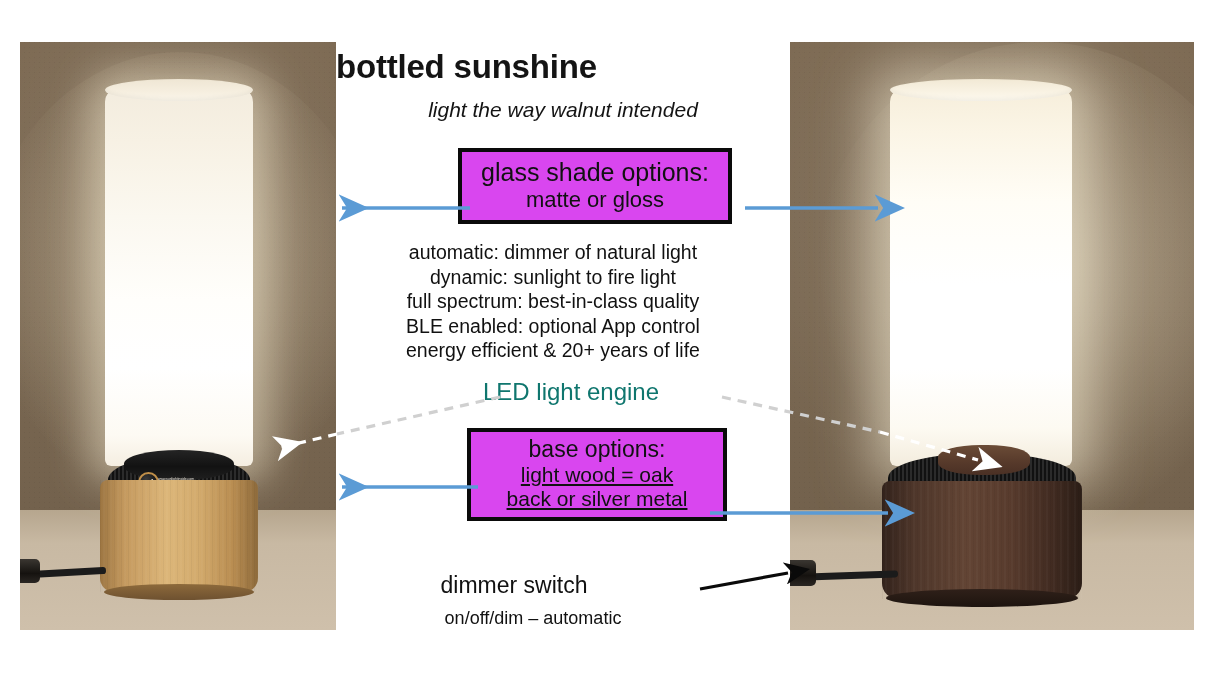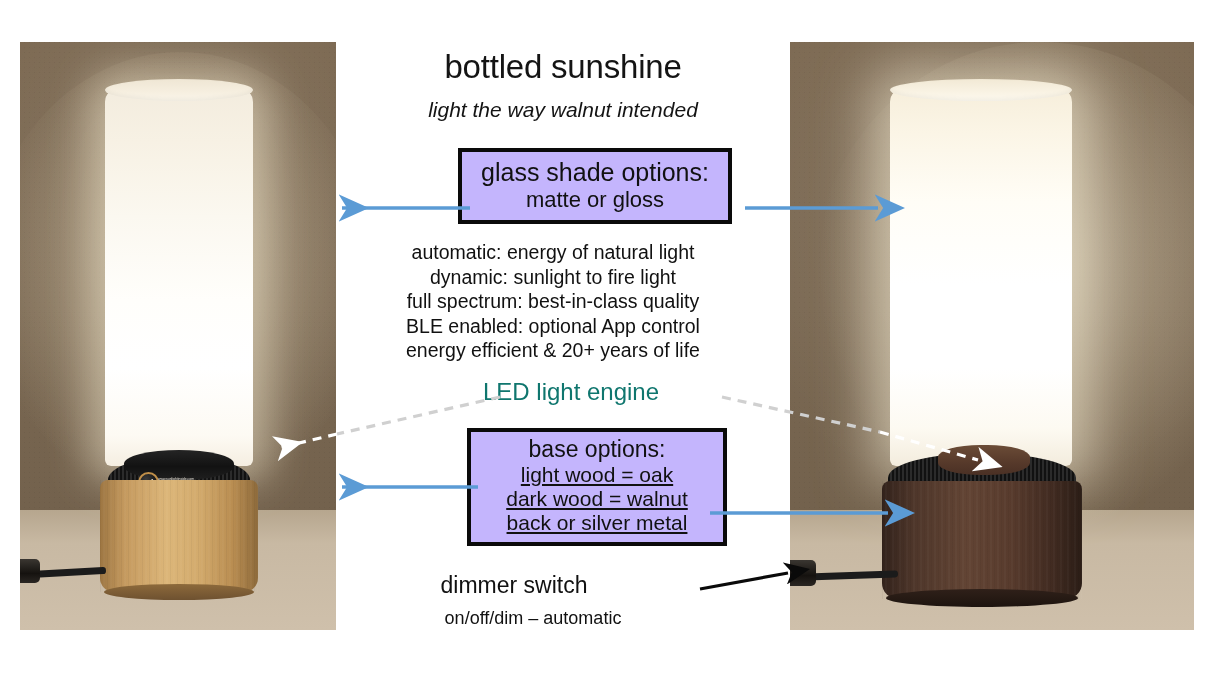--- a/index.html
+++ b/index.html
@@ -53,26 +53,26 @@
      background:radial-gradient(circle at 35% 30%,#3a3a3a 0%,#151515 65%);
      border:2px solid #c08f49;display:flex;align-items:center;justify-content:center;
      color:#e8e3da;font-style:italic;font-weight:bold;}
   .si-url{position:absolute;color:#e9e4da;white-space:nowrap;}
 
   .cord{position:absolute;background:#1b1b1b;border-radius:3px;}
   .plug{position:absolute;background:linear-gradient(180deg,#3a3631 0%,#15120f 60%,#2a2622 100%);border-radius:5px;}
 
   
   .center{position:absolute;left:336px;top:0;width:454px;height:683px;}
-  .title{position:absolute;left:0;right:0;top:48px;text-align:center;
-     font-weight:normal;font-size:33px;color:#141414;letter-spacing:-0.2px;}
+  .title{position:absolute;left:0;right:0;top:48px;
+     font-weight:bold;font-size:33px;color:#141414;letter-spacing:-0.2px;}
   .subtitle{position:absolute;left:0;right:0;top:98px;text-align:center;
      font-style:italic;font-size:21px;color:#141414;}
 
-  .callout-box{position:absolute;border:4px solid #0a0a0a;background:#c4b5fd;
+  .callout-box{position:absolute;border:4px solid #0a0a0a;background:#d946ef;
      text-align:center;color:#111;box-sizing:border-box;}
   .callout-box .line{line-height:1.16;}
 
   .shade-box{left:122px;top:148px;width:274px;padding:6px 8px 7px;}
   .shade-box .l1{font-size:25px;}
   .shade-box .l2{font-size:22px;}
 
   .features{position:absolute;left:-20px;right:0;top:240px;text-align:center;
      font-size:19.5px;line-height:24.5px;color:#111;}
 
@@ -165,33 +165,32 @@
 
     <div class="title">bottled sunshine</div>
     <div class="subtitle">light the way walnut intended</div>
 
     <div class="callout-box shade-box">
       <div class="line l1">glass shade options:</div>
       <div class="line l2">matte or gloss</div>
     </div>
 
     <div class="features">
-      <div>automatic: energy of natural light</div>
+      <div>automatic: dimmer of natural light</div>
       <div>dynamic: sunlight to fire light</div>
       <div>full spectrum:  best-in-class quality</div>
       <div>BLE enabled: optional App control</div>
       <div>energy efficient &amp; 20+ years of life</div>
     </div>
 
     <div class="led-label">LED light engine</div>
 
     <div class="callout-box base-box">
       <div class="line l1">base options:</div>
       <div class="line l2">light wood = oak</div>
-      <div class="line l2">dark wood = walnut</div>
       <div class="line l2">back or silver metal</div>
     </div>
 
     <div class="dimmer-label">dimmer switch</div>
     <div class="dimmer-sub">on/off/dim – automatic</div>
   </div>
 
   <svg id="annot" viewBox="0 0 1214 683">
     <defs>
       <marker id="bl-left" markerWidth="9" markerHeight="8" refX="8" refY="4" orient="auto">

